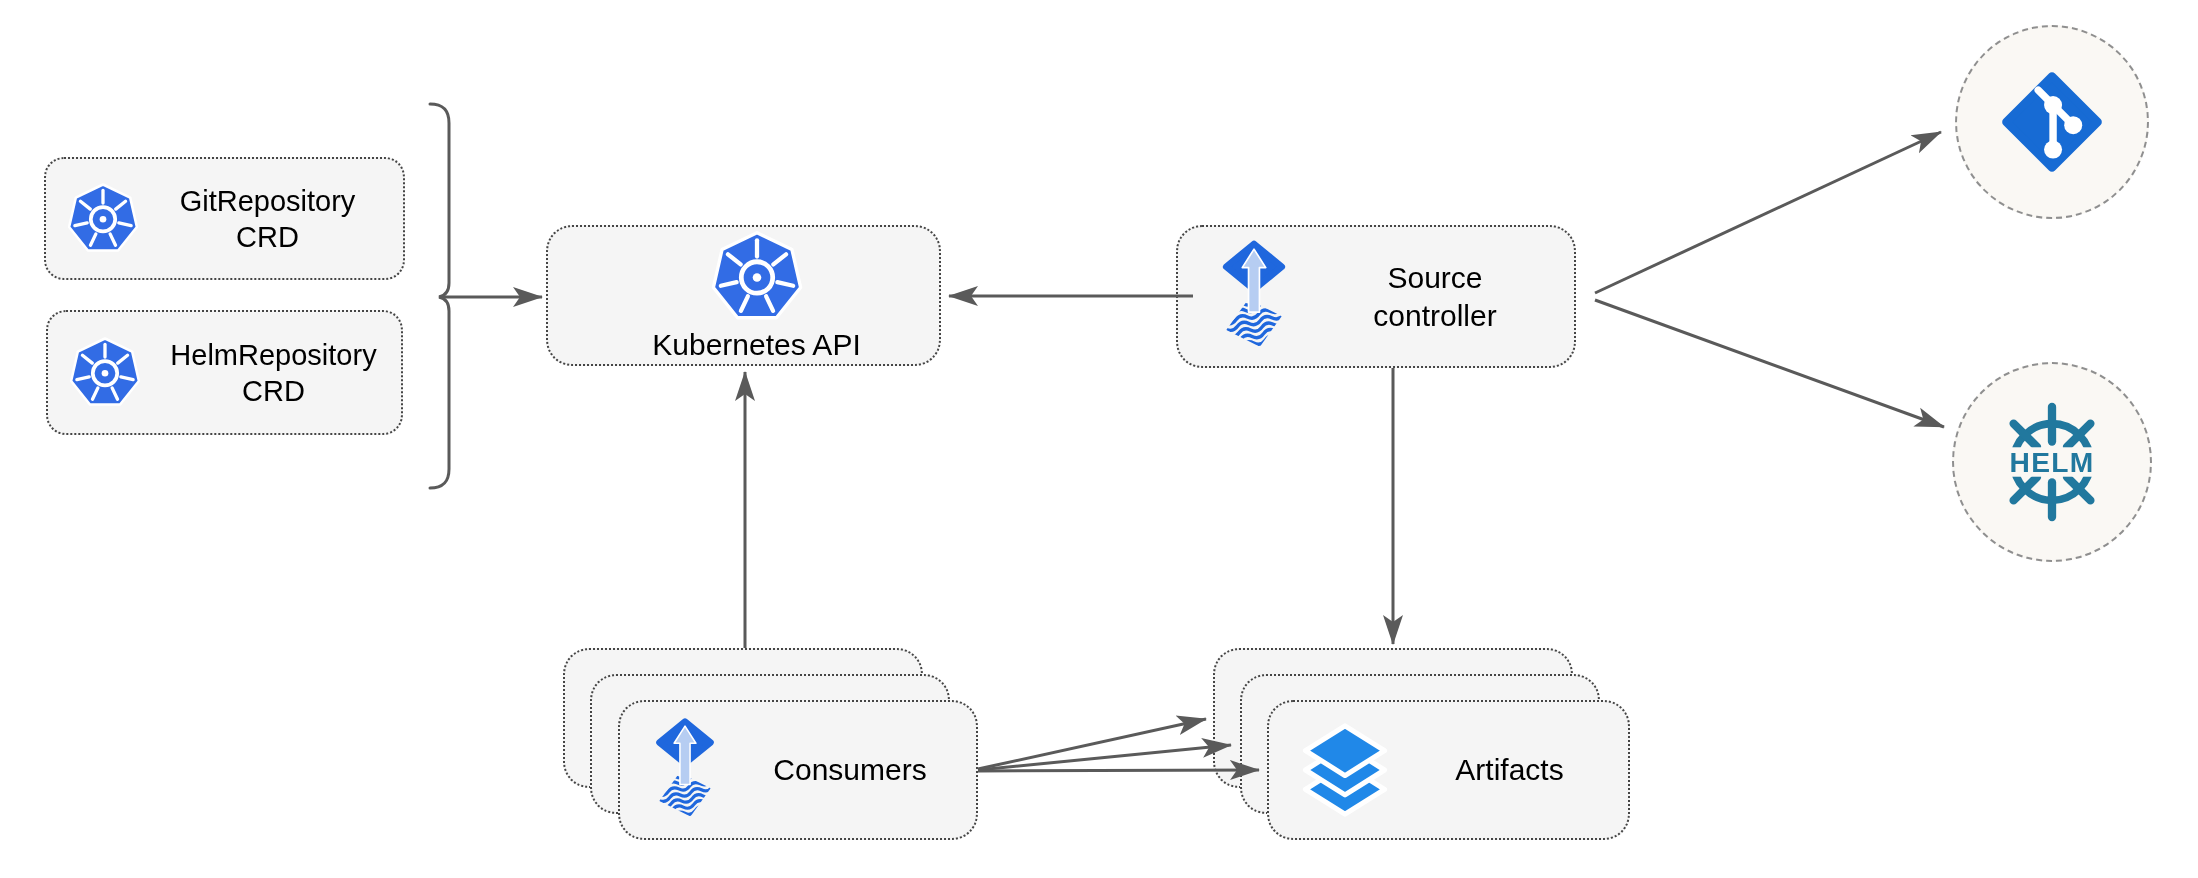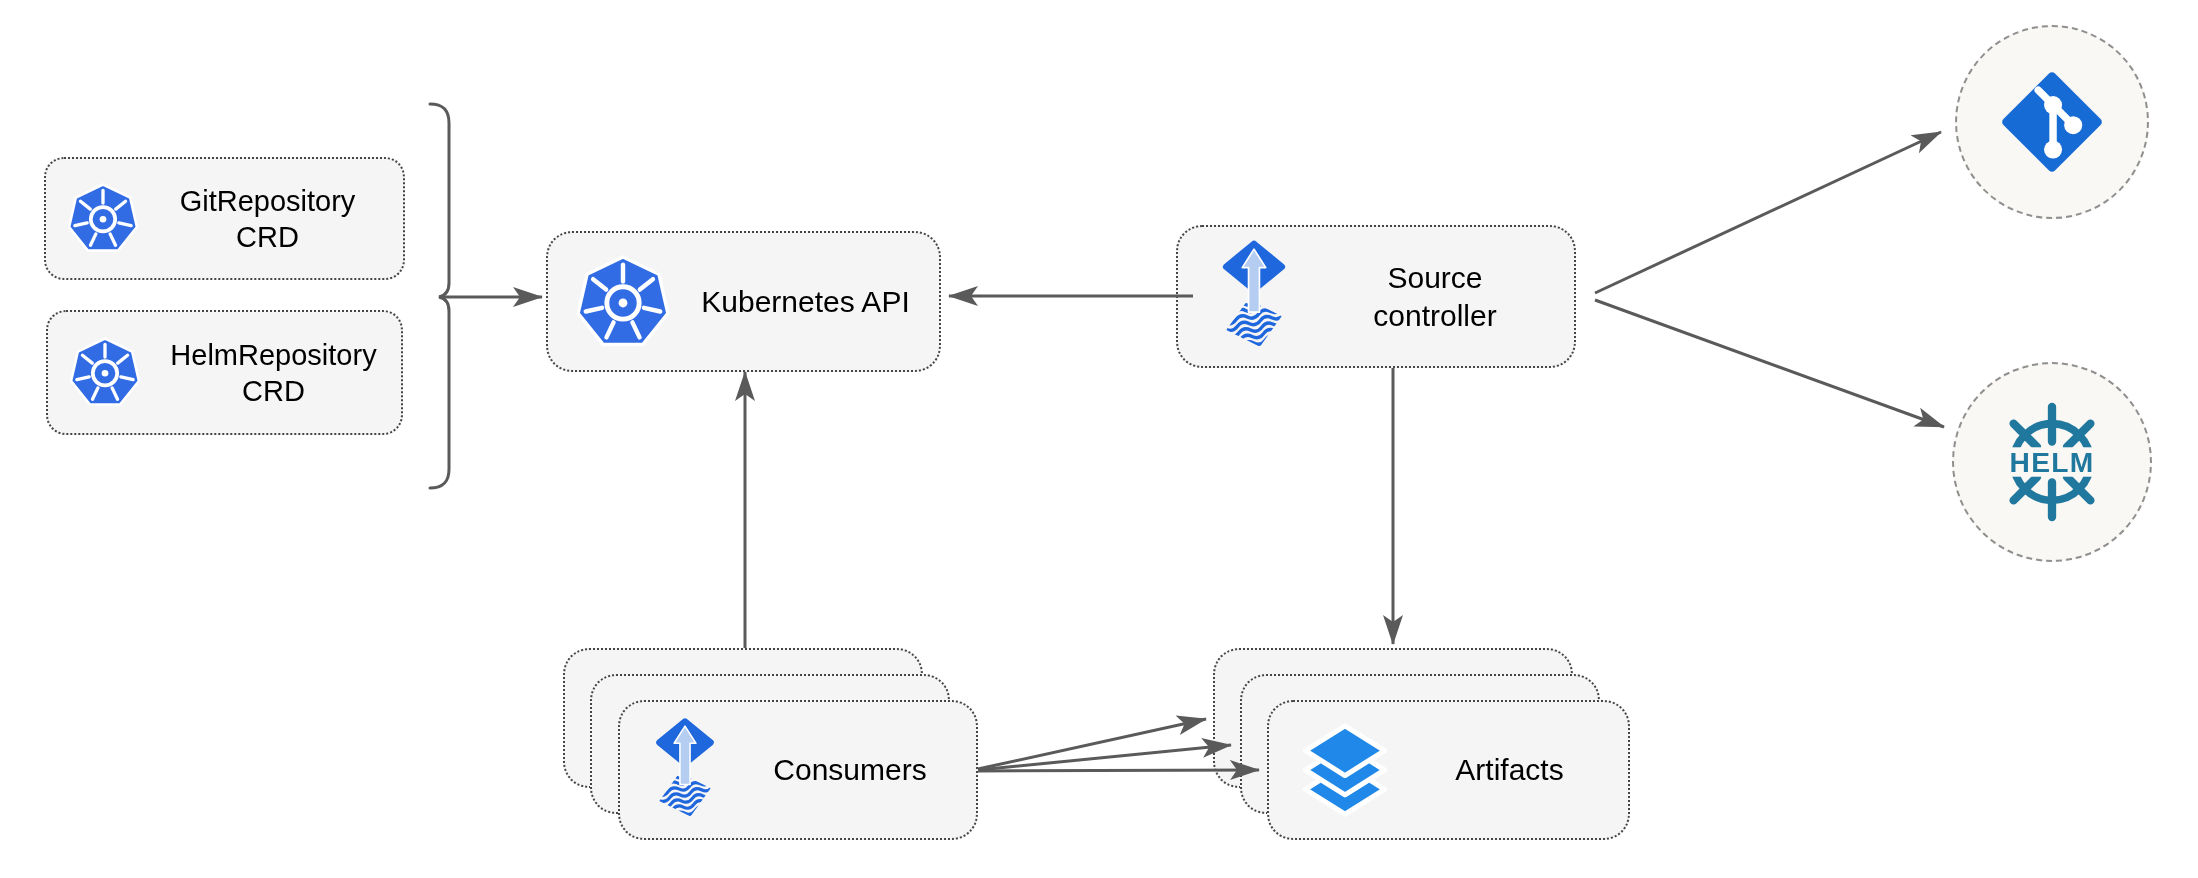--- a/index.html
+++ b/index.html
@@ -103,21 +103,21 @@
     <div class="lbl">GitRepository CRD</div>
   </div>
 
   <div class="node crd" style="left:46px;top:310px;width:357px;height:125px;gap:12px;">
     <svg class="icon" width="74" height="77" viewBox="0 0 100 104">
         <use href="#sym-k8s"></use>
       </svg>
     <div class="lbl">HelmRepository CRD</div>
   </div>
 
-  <div class="node big" style="left:546px;top:231px;width:395px;height:141px;padding-left:26px;">
+  <div class="node big" style="left:546px;top:225px;width:395px;height:141px;padding-left:26px;flex-direction:column;">
     <svg class="icon" width="98" height="102" viewBox="0 0 100 104">
         <use href="#sym-k8s"></use>
       </svg>
     <div class="main-lbl nowrap">Kubernetes API</div>
   </div>
 
   <div class="node big" style="left:1176px;top:225px;width:400px;height:143px;padding-left:34px;">
     <svg class="icon" width="84" height="118" viewBox="0 0 100 140">
         <use href="#sym-flux"></use>
       </svg>

